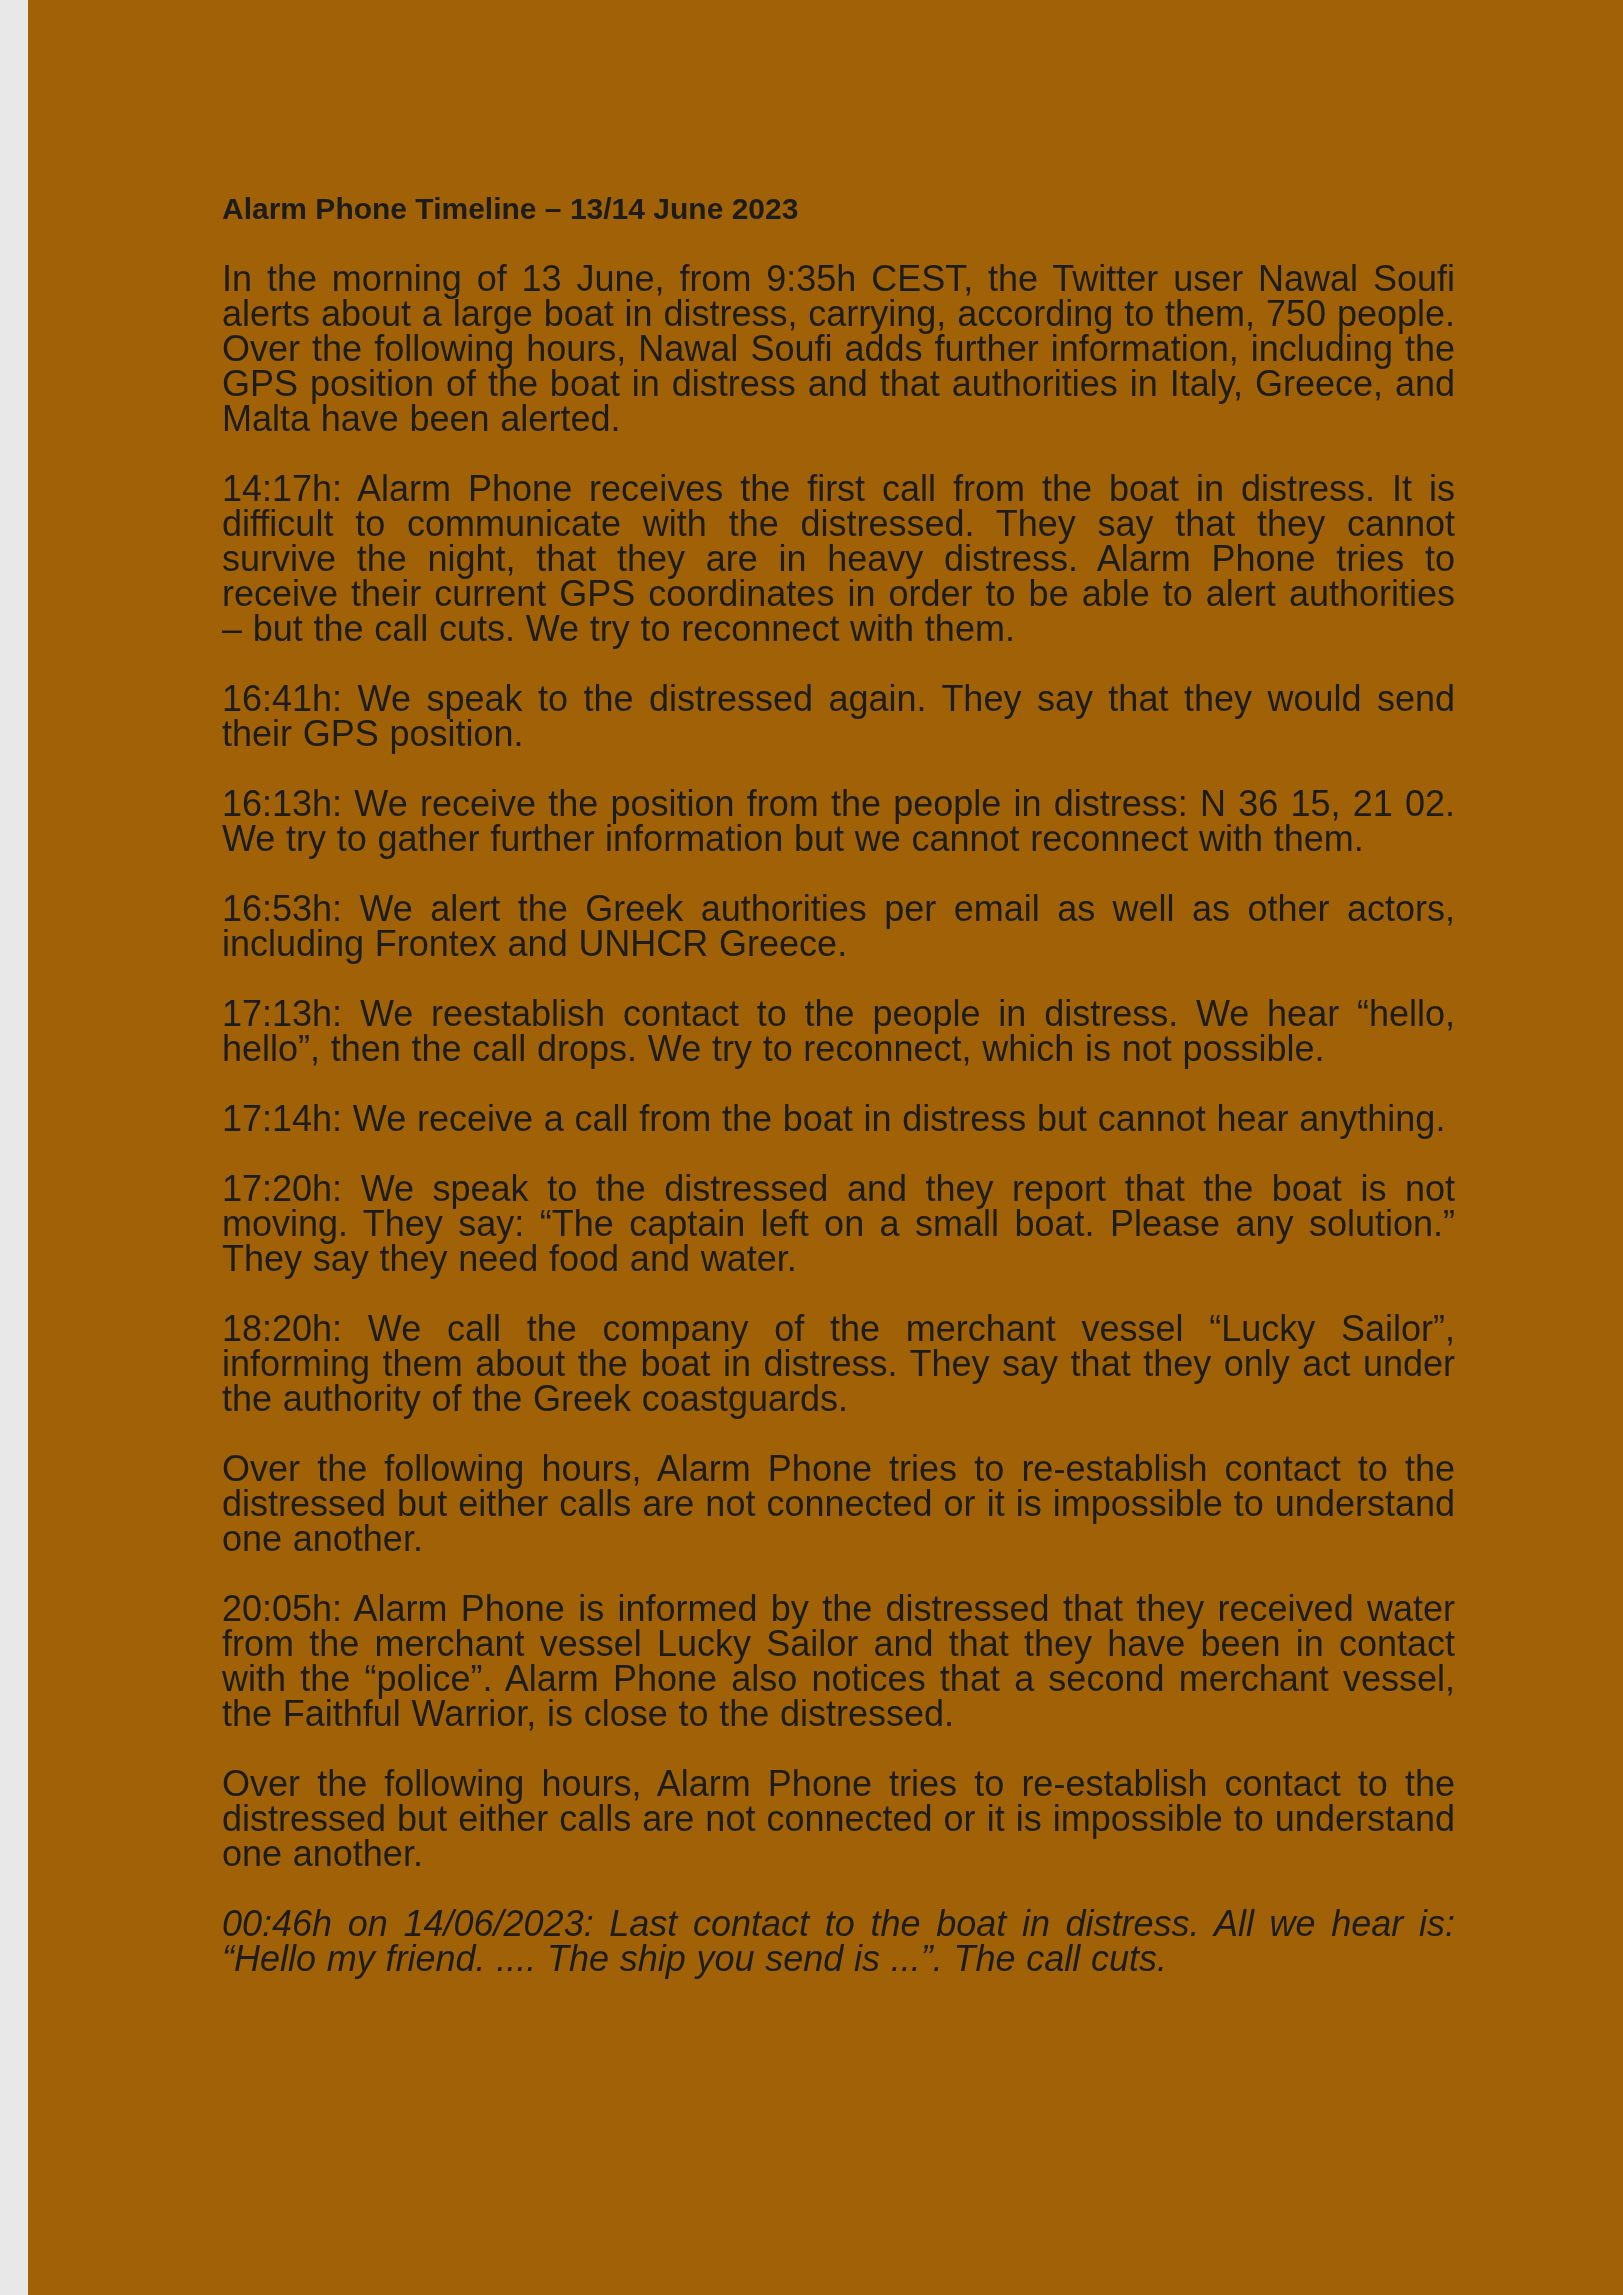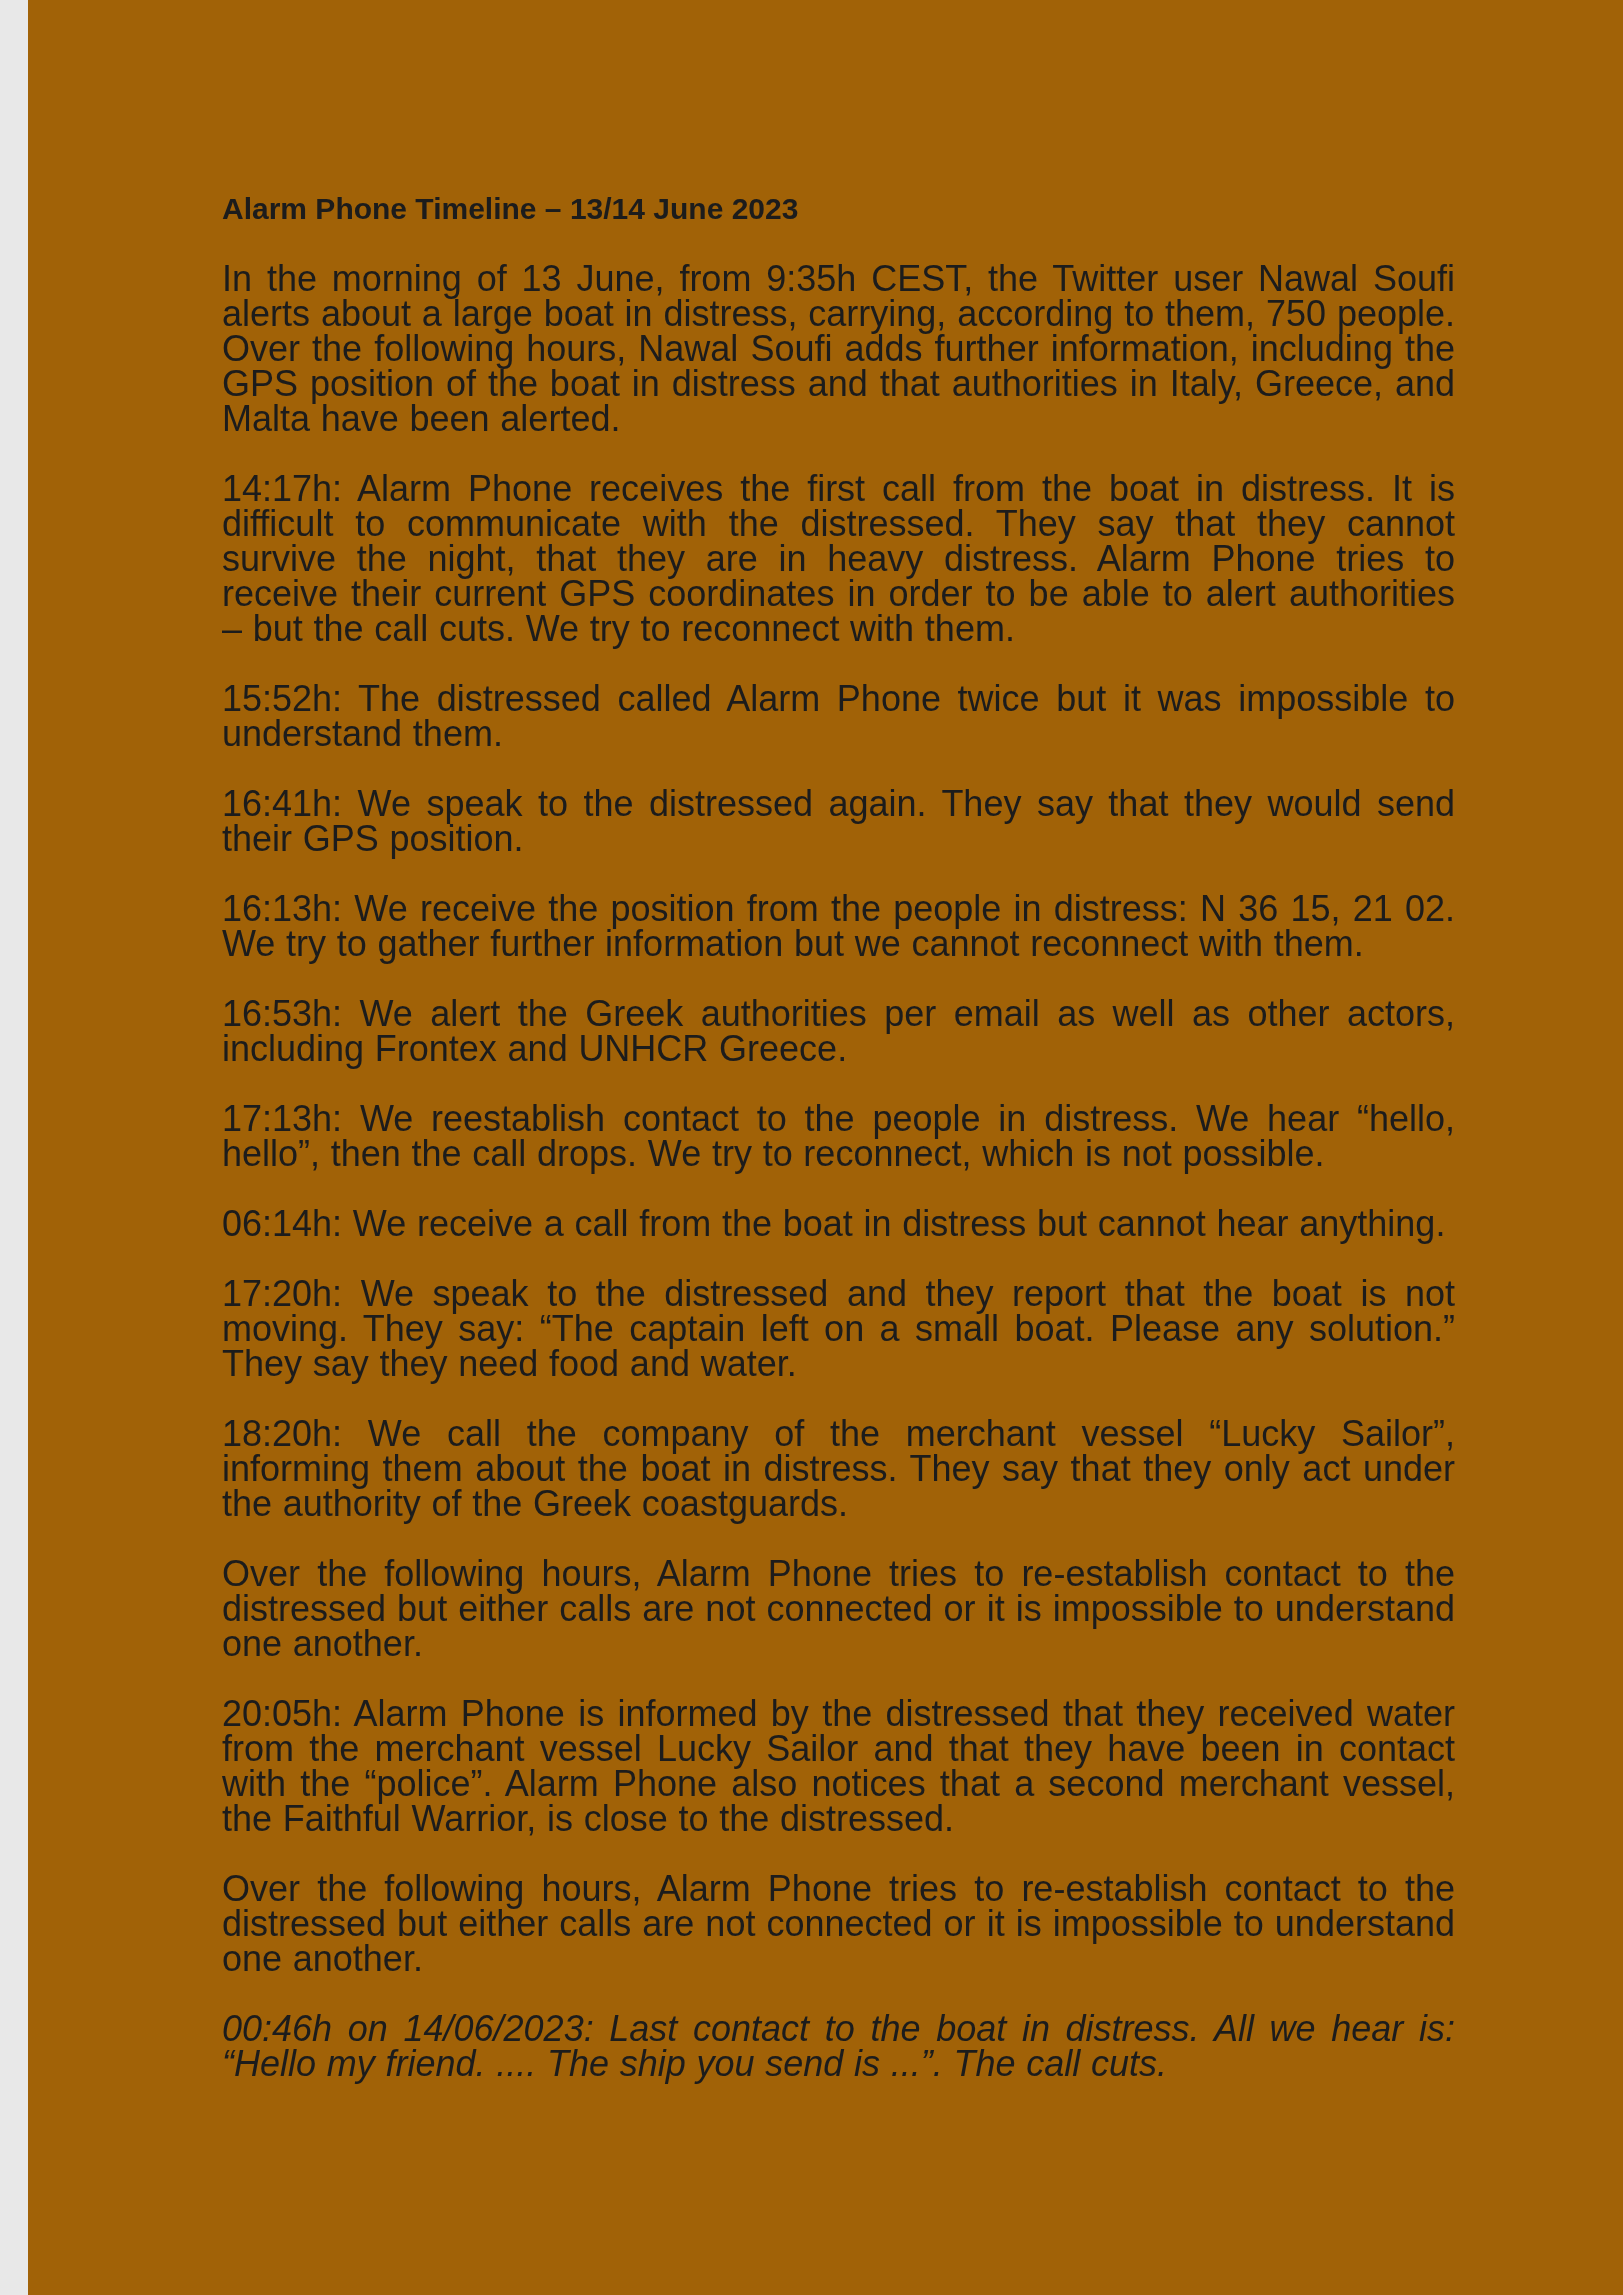--- a/index.html
+++ b/index.html
@@ -47,26 +47,25 @@
   .para:last-child { margin-bottom: 0; font-style: italic; }
 </style>
 </head>
 <body>
 
 <div class="page">
   <div class="content">
     <h1 class="doc-title">Alarm Phone Timeline – 13/14 June 2023</h1>
     <p class="para">In the morning of 13 June, from 9:35h CEST, the Twitter user Nawal Soufi alerts about a large boat in distress, carrying, according to them, 750 people. Over the following hours, Nawal Soufi adds further information, including the GPS position of the boat in distress and that authorities in Italy, Greece, and Malta have been alerted.</p>
     <p class="para">14:17h: Alarm Phone receives the first call from the boat in distress. It is difficult to communicate with the distressed. They say that they cannot survive the night, that they are in heavy distress. Alarm Phone tries to receive their current GPS coordinates in order to be able to alert authorities – but the call cuts. We try to reconnect with them.</p>
-    <p class="para">15:52h: The distressed called Alarm Phone twice but it was impossible to understand them.</p>
     <p class="para">16:41h: We speak to the distressed again. They say that they would send their GPS position.</p>
     <p class="para">16:13h: We receive the position from the people in distress: N 36 15, 21 02. We try to gather further information but we cannot reconnect with them.</p>
     <p class="para">16:53h: We alert the Greek authorities per email as well as other actors, including Frontex and UNHCR Greece.</p>
     <p class="para">17:13h: We reestablish contact to the people in distress. We hear “hello, hello”, then the call drops. We try to reconnect, which is not possible.</p>
-    <p class="para">06:14h: We receive a call from the boat in distress but cannot hear anything.</p>
+    <p class="para">17:14h: We receive a call from the boat in distress but cannot hear anything.</p>
     <p class="para">17:20h: We speak to the distressed and they report that the boat is not moving. They say: “The captain left on a small boat. Please any solution.” They say they need food and water.</p>
     <p class="para">18:20h: We call the company of the merchant vessel “Lucky Sailor”, informing them about the boat in distress. They say that they only act under the authority of the Greek coastguards.</p>
     <p class="para">Over the following hours, Alarm Phone tries to re-establish contact to the distressed but either calls are not connected or it is impossible to understand one another.</p>
     <p class="para">20:05h: Alarm Phone is informed by the distressed that they received water from the merchant vessel Lucky Sailor and that they have been in contact with the “police”. Alarm Phone also notices that a second merchant vessel, the Faithful Warrior, is close to the distressed.</p>
     <p class="para">Over the following hours, Alarm Phone tries to re-establish contact to the distressed but either calls are not connected or it is impossible to understand one another.</p>
     <p class="para">00:46h on 14/06/2023: Last contact to the boat in distress. All we hear is: “Hello my friend. .... The ship you send is ...”. The call cuts.</p>
   </div>
 </div>
 
 

